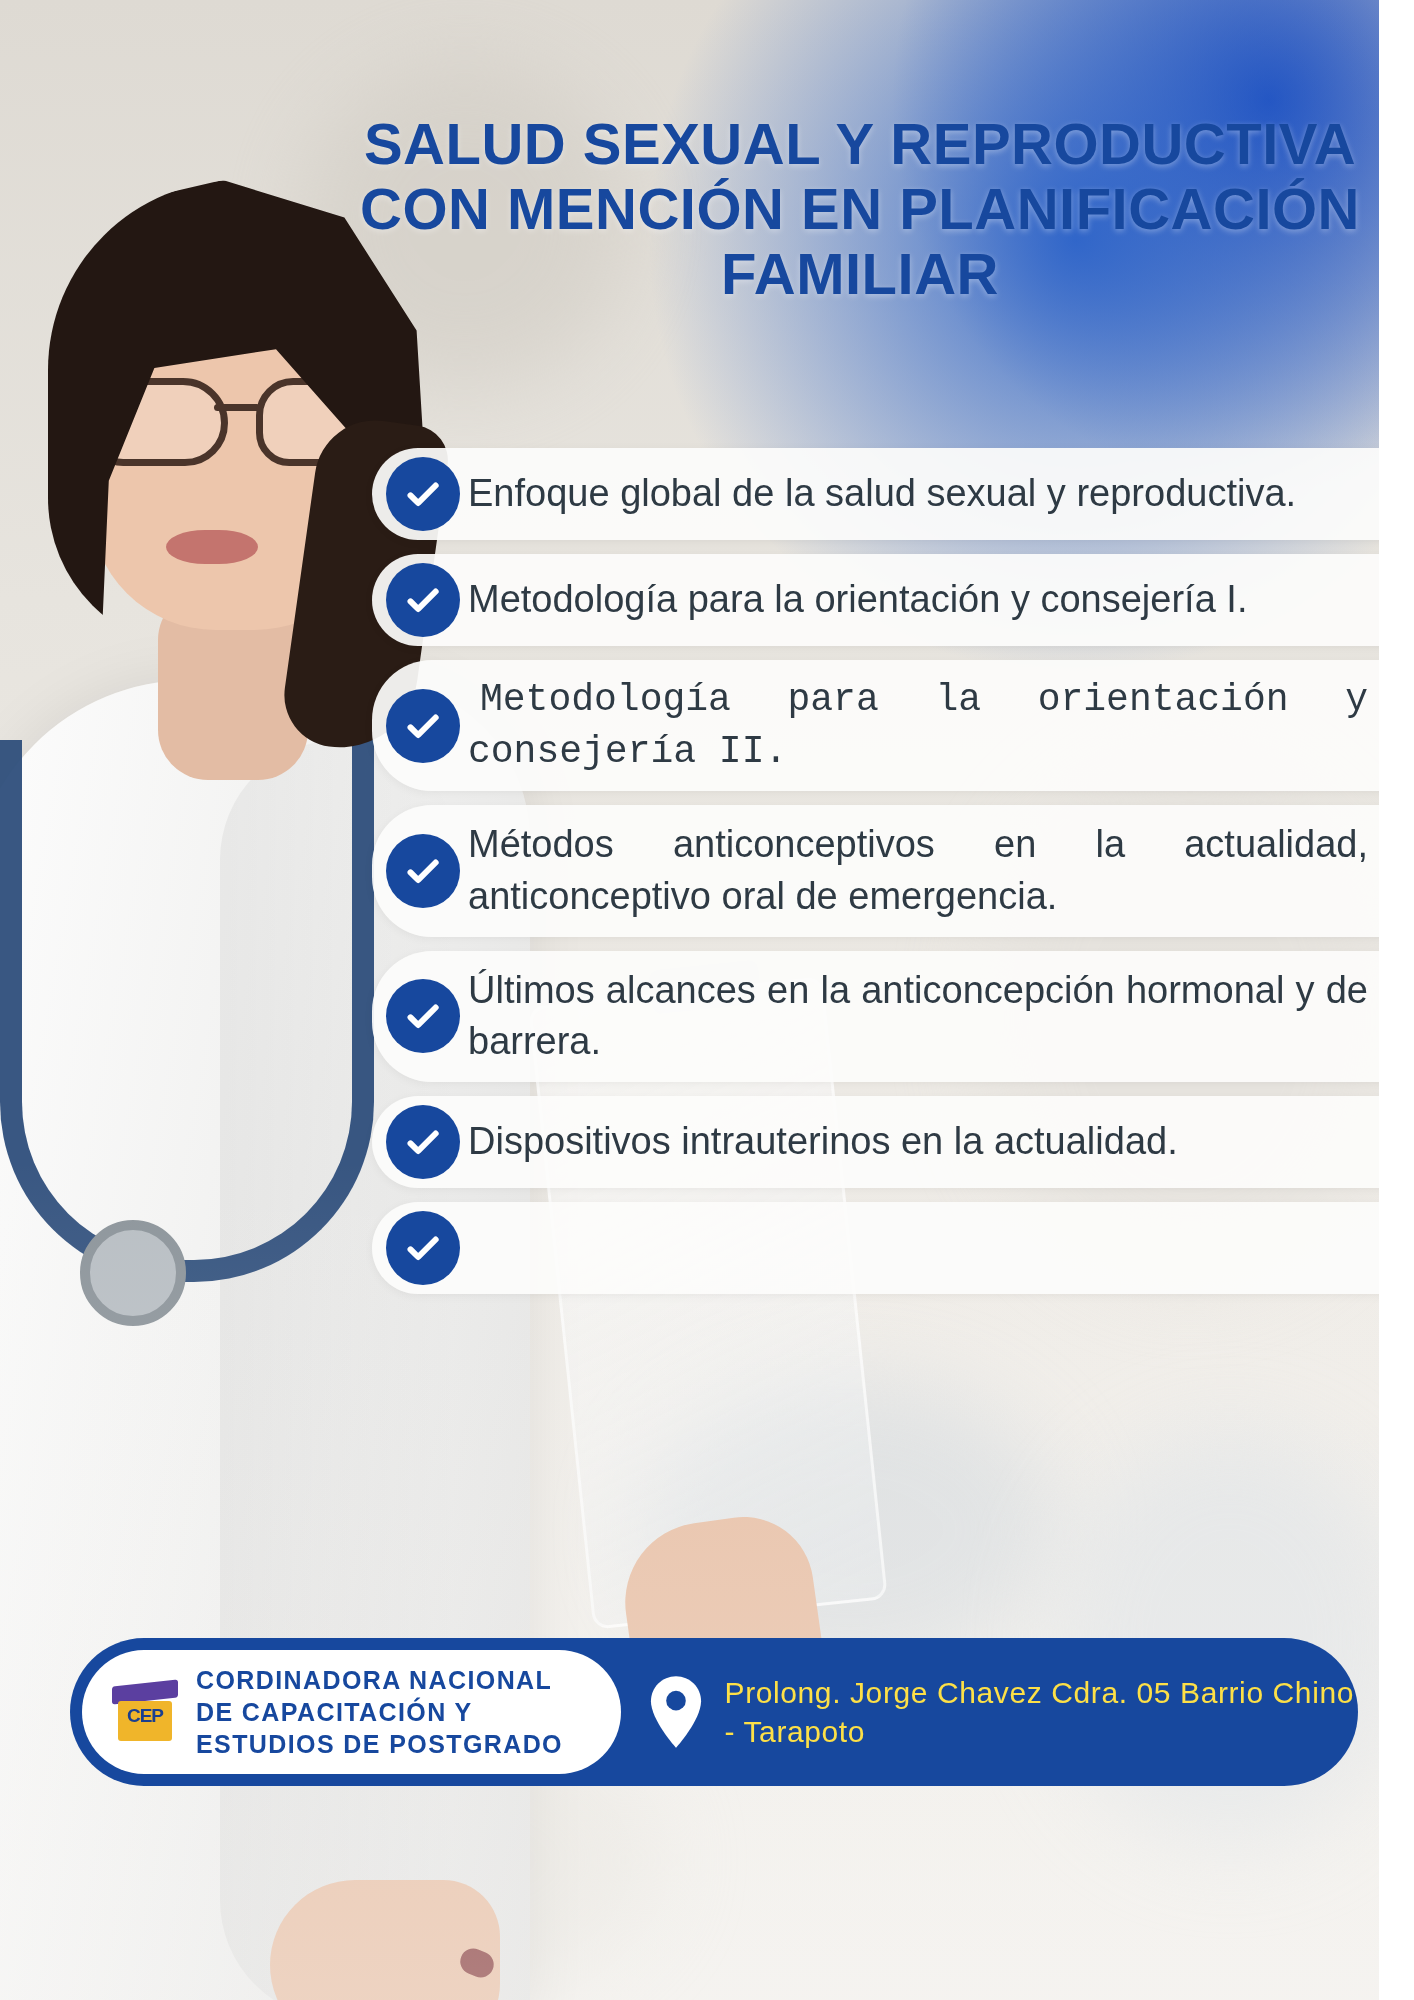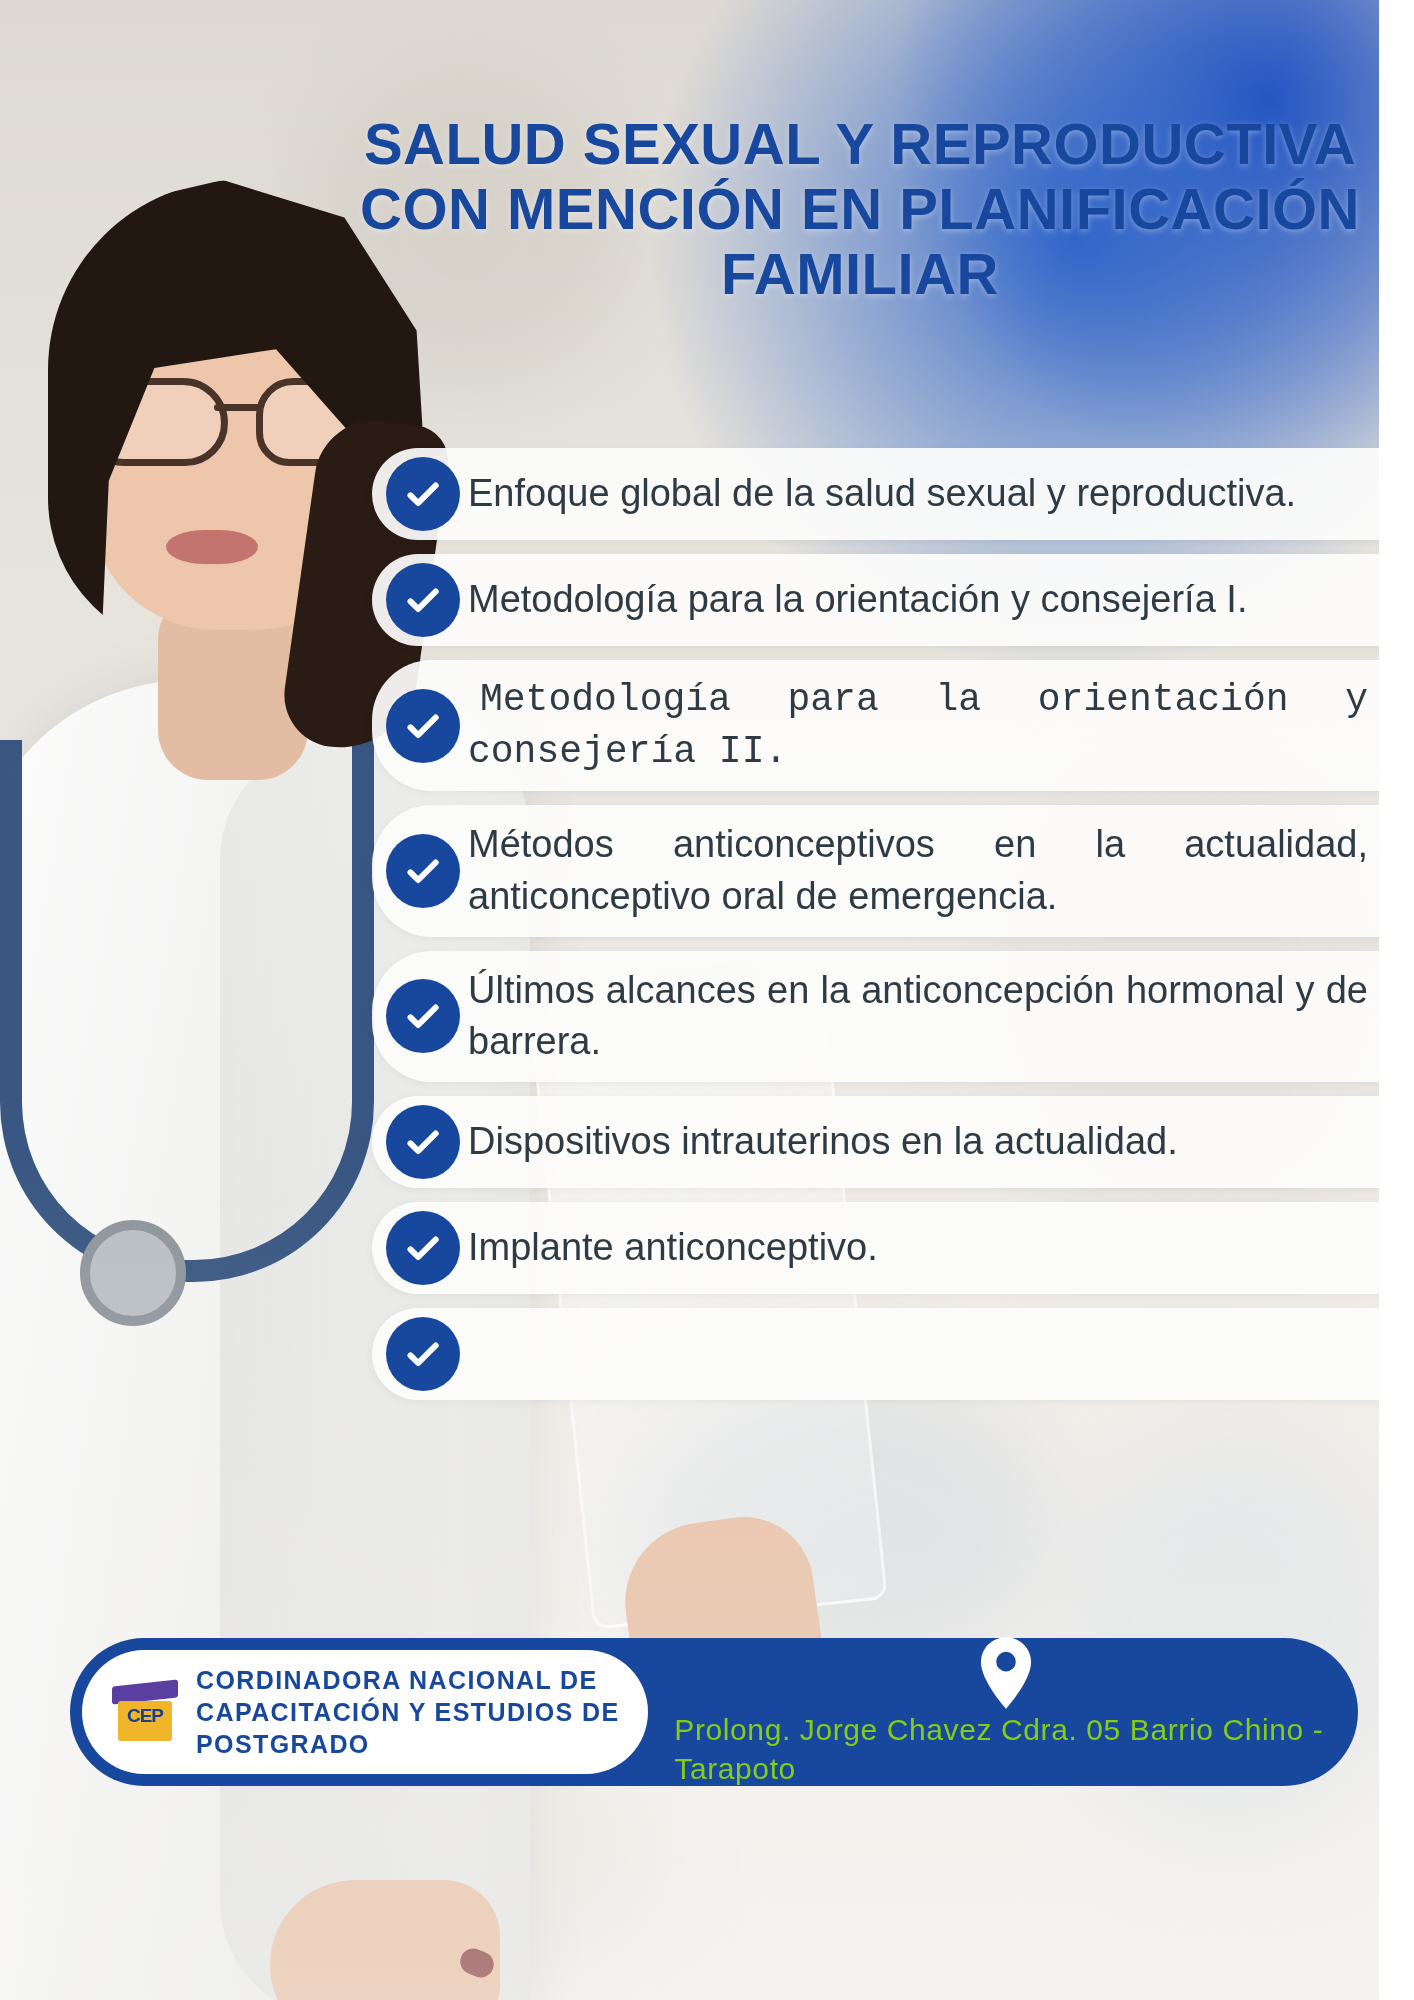--- a/index.html
+++ b/index.html
@@ -305,22 +305,21 @@
     font-size: 25px;
     line-height: 1.28;
     font-weight: bold;
     letter-spacing: 1.4px;
     flex: 1;
   }
   .footer-right {
     display: flex;
     align-items: center;
     margin-left: 26px;
-    color: #84cc16;
-    flex-direction: column;
+    color: #fde047;
   }
   .pin {
     width: 58px; height: 74px;
     flex: 0 0 58px;
     margin-right: 20px;
     position: relative;
   }
   .pin svg { width: 58px; height: 74px; display: block; }
   .addr {
     font-size: 30px;
@@ -415,28 +414,20 @@
 
     <div class="item">
       <span class="check">
         <svg viewBox="0 0 24 24" aria-hidden="true">
             <path d="M4.5 12.8l4.6 4.6L19.6 6.9" fill="none" stroke="#ffffff" stroke-width="3.6" stroke-linecap="round" stroke-linejoin="round"></path>
           </svg>
       </span>
       <span class="txt">Dispositivos intrauterinos en la actualidad.</span>
     </div>
 
-    <div class="item">
-      <span class="check">
-        <svg viewBox="0 0 24 24" aria-hidden="true">
-            <path d="M4.5 12.8l4.6 4.6L19.6 6.9" fill="none" stroke="#ffffff" stroke-width="3.6" stroke-linecap="round" stroke-linejoin="round"></path>
-          </svg>
-      </span>
-      <span class="txt">Implante anticonceptivo.</span>
-    </div>
 
     <div class="item">
       <span class="check">
         <svg viewBox="0 0 24 24" aria-hidden="true">
             <path d="M4.5 12.8l4.6 4.6L19.6 6.9" fill="none" stroke="#ffffff" stroke-width="3.6" stroke-linecap="round" stroke-linejoin="round"></path>
           </svg>
       </span>
     </div>
 
   </div>

